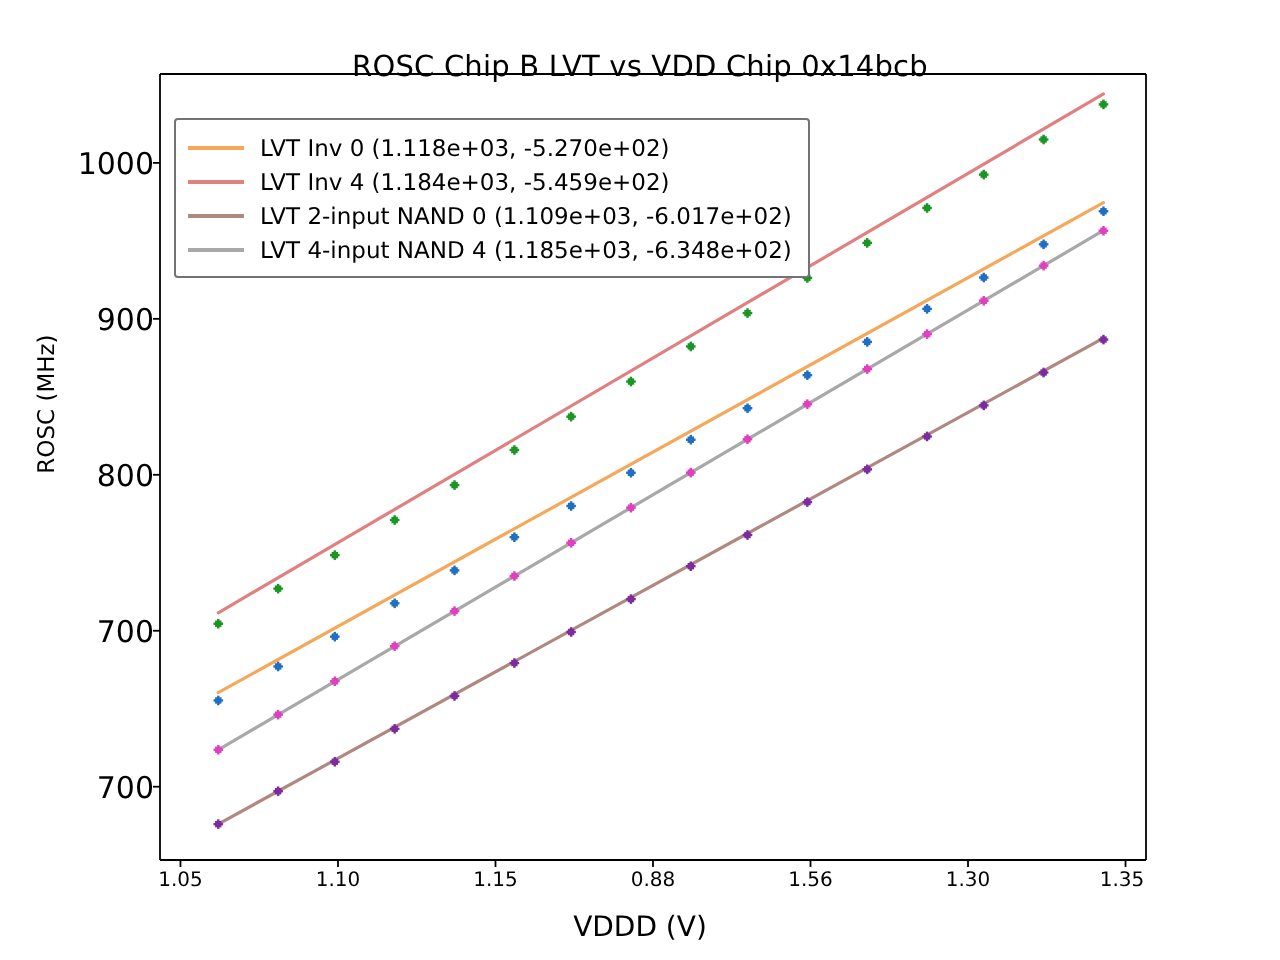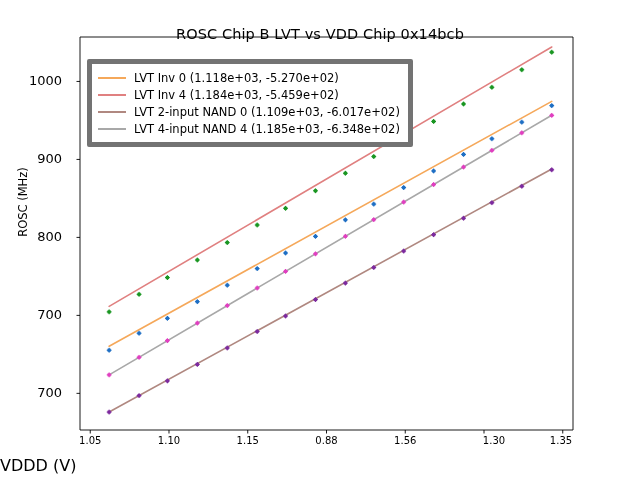--- a/index.html
+++ b/index.html
@@ -40,51 +40,52 @@
     font-size: 11.5px;
     color: #000000;
     transform: rotate(-90deg);
     transform-origin: center center;
   }
   .xlabel {
     position: absolute;
     left: 0;
     top: 456px;
     width: 640px;
-    font-size: 16px;
+    text-align: center;
+    font-size: 14px;
     color: #000000;
   }
   .xtick-label {
     position: absolute;
     font-size: 10px;
     color: #000000;
     text-align: center;
     width: 60px;
     margin-left: -30px;
     top: 435px;
   }
   .ytick-label {
     position: absolute;
-    font-size: 13px;
+    font-size: 15px;
     color: #000000;
     text-align: right;
     width: 60px;
     margin-top: -8px;
-    left: 2px;
+    left: 17px;
   }
   svg.plot {
     position: absolute;
     left: 0; top: 0;
   }
   .legend-box {
     position: absolute;
     left: 87px;
     top: 59px;
     background: #ffffff;
-    border: 5px solid #737373;
+    border: 1px solid #737373;
     border-radius: 2px;
     padding: 5px 8px 5px 6px;
     box-sizing: border-box;
   }
   .legend-row {
     display: flex;
     align-items: center;
     height: 17px;
   }
   .legend-swatch {
@@ -108,21 +109,21 @@
 
   <div class="ylabel">ROSC (MHz)</div>
   <div class="xlabel">VDDD (V)</div>
 
   <div id="ticklabels">
       <div class="xtick-label" style="left: 90.238px;">1.05</div>
       <div class="xtick-label" style="left: 168.992px;">1.10</div>
       <div class="xtick-label" style="left: 247.746px;">1.15</div>
       <div class="xtick-label" style="left: 326.5px;">0.88</div>
       <div class="xtick-label" style="left: 405.254px;">1.56</div>
-      <div class="xtick-label" style="left: 494px;">1.30</div>
+      <div class="xtick-label" style="left: 484px;">1.30</div>
       <div class="xtick-label" style="left: 561px;">1.35</div>
       <div class="ytick-label" style="top: 393.351px;">700</div>
       <div class="ytick-label" style="top: 315.375px;">700</div>
       <div class="ytick-label" style="top: 237.399px;">800</div>
       <div class="ytick-label" style="top: 159.423px;">900</div>
       <div class="ytick-label" style="top: 81.4464px;">1000</div>
     </div>
 
   <svg class="plot" id="plotsvg" width="640" height="480">
       <path d="M80 37H573" stroke="#000" stroke-width="0.9" fill="none"></path>

